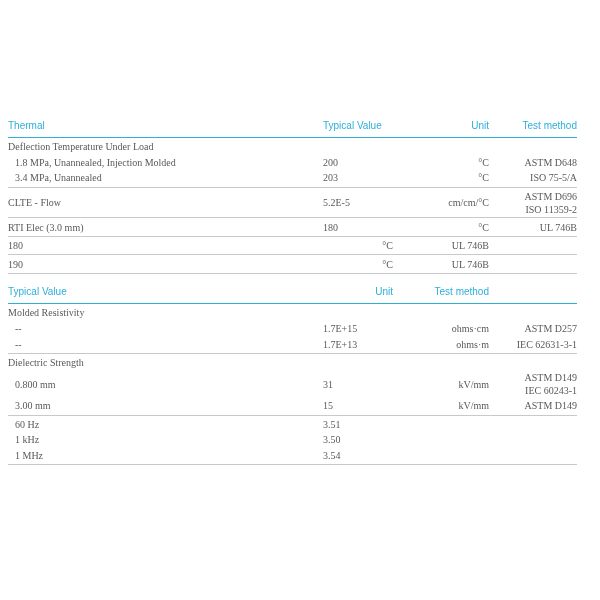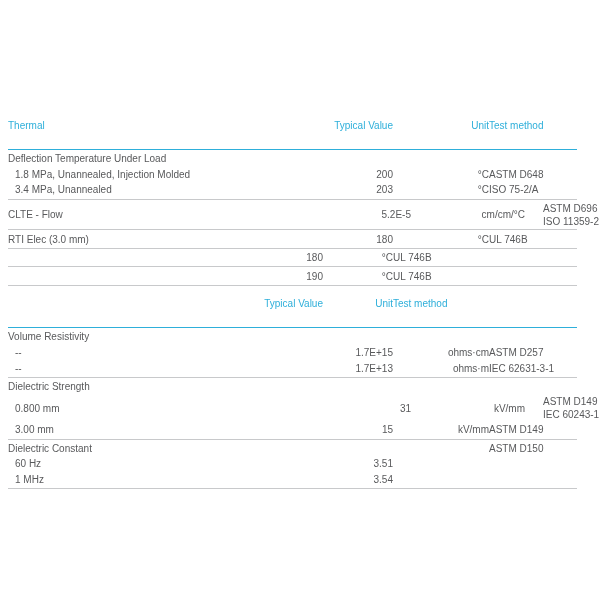--- a/index.html
+++ b/index.html
@@ -15,35 +15,35 @@
     position:absolute;left:8px;top:119px;width:569px;
     font-size:10px;line-height:13px;
   }
   .section{margin-bottom:11px;}
   .row{
     display:grid;
     grid-template-columns:315px 70px 96px 1fr;
     align-items:center;
     min-height:15.6px;
   }
-  .row.tall{min-height:27.5px;gap:18px;}
+  .row.tall{min-height:27.5px;}
   .row.header{
     border-bottom:1px solid var(--accent,#2eafda);
     align-items:end;
-    padding-bottom:17px;
+    padding-bottom:5px;
     min-height:13px;
   }
   .cell{display:block;}
   .cell.label{text-align:left;white-space:nowrap;}
   .cell.label.indent{padding-left:7px;}
-  .cell.value{text-align:right;white-space:nowrap;}
+  .cell.value{text-align:left;white-space:nowrap;}
   .cell.unit{text-align:right;padding-left:5px;white-space:nowrap;}
-  .cell.method{text-align:left;white-space:nowrap;}
+  .cell.method{text-align:right;white-space:nowrap;}
   .accent{color:var(--accent,#2eafda);}
-  .group{border-bottom:1px solid var(--divider,#c8c9cb);padding:1px 0;}
+  .group{border-bottom:1px solid var(--divider,#c8c9cb);padding:1px 0;font-family:Liberation Serif, serif;}
 </style>
 </head>
 <body>
 
 <div class="page">
   <div class="props-table">
       <div class="section">
         <div class="row header">
           <span class="cell label accent">Thermal</span>
           <span class="cell value accent">Typical Value</span>
@@ -63,21 +63,21 @@
             <span class="cell unit">°C</span>
             <span class="cell method">
               <div>ASTM D648</div>
             </span>
           </div>
           <div class="row">
             <span class="cell label indent">3.4 MPa, Unannealed</span>
             <span class="cell value">203</span>
             <span class="cell unit">°C</span>
             <span class="cell method">
-              <div>ISO 75-2/A</div>
+              <div>ISO 75-5/A</div>
             </span>
           </div>
         </div>
         <div class="group">
           <div class="row tall">
             <span class="cell label">CLTE - Flow</span>
             <span class="cell value">5.2E-5</span>
             <span class="cell unit">cm/cm/°C</span>
             <span class="cell method">
               <div>ASTM D696</div>
@@ -115,21 +115,21 @@
         </div>
       </div>
       <div class="section">
         <div class="row header">
           <span class="cell value accent">Typical Value</span>
           <span class="cell unit accent">Unit</span>
           <span class="cell method accent">Test method</span>
         </div>
         <div class="group">
           <div class="row">
-            <span class="cell label">Volume Resistivity</span>
+            <span class="cell label">Molded Resistivity</span>
             <span class="cell value"></span>
             <span class="cell unit"></span>
             <span class="cell method"></span>
           </div>
           <div class="row">
             <span class="cell label indent">--</span>
             <span class="cell value">1.7E+15</span>
             <span class="cell unit">ohms·cm</span>
             <span class="cell method">
               <div>ASTM D257</div>
@@ -164,30 +164,28 @@
             <span class="cell label indent">3.00 mm</span>
             <span class="cell value">15</span>
             <span class="cell unit">kV/mm</span>
             <span class="cell method">
               <div>ASTM D149</div>
             </span>
           </div>
         </div>
         <div class="group">
           <div class="row">
-            <span class="cell label">Dielectric Constant</span>
-            <span class="cell value"></span>
+            <span class="cell label indent">60 Hz</span>
+            <span class="cell value">3.51</span>
             <span class="cell unit"></span>
-            <span class="cell method">
-              <div>ASTM D150</div>
-            </span>
+            <span class="cell method"></span>
           </div>
           <div class="row">
-            <span class="cell label indent">60 Hz</span>
-            <span class="cell value">3.51</span>
+            <span class="cell label indent">1 kHz</span>
+            <span class="cell value">3.50</span>
             <span class="cell unit"></span>
             <span class="cell method"></span>
           </div>
           <div class="row">
             <span class="cell label indent">1 MHz</span>
             <span class="cell value">3.54</span>
             <span class="cell unit"></span>
             <span class="cell method"></span>
           </div>
         </div>

